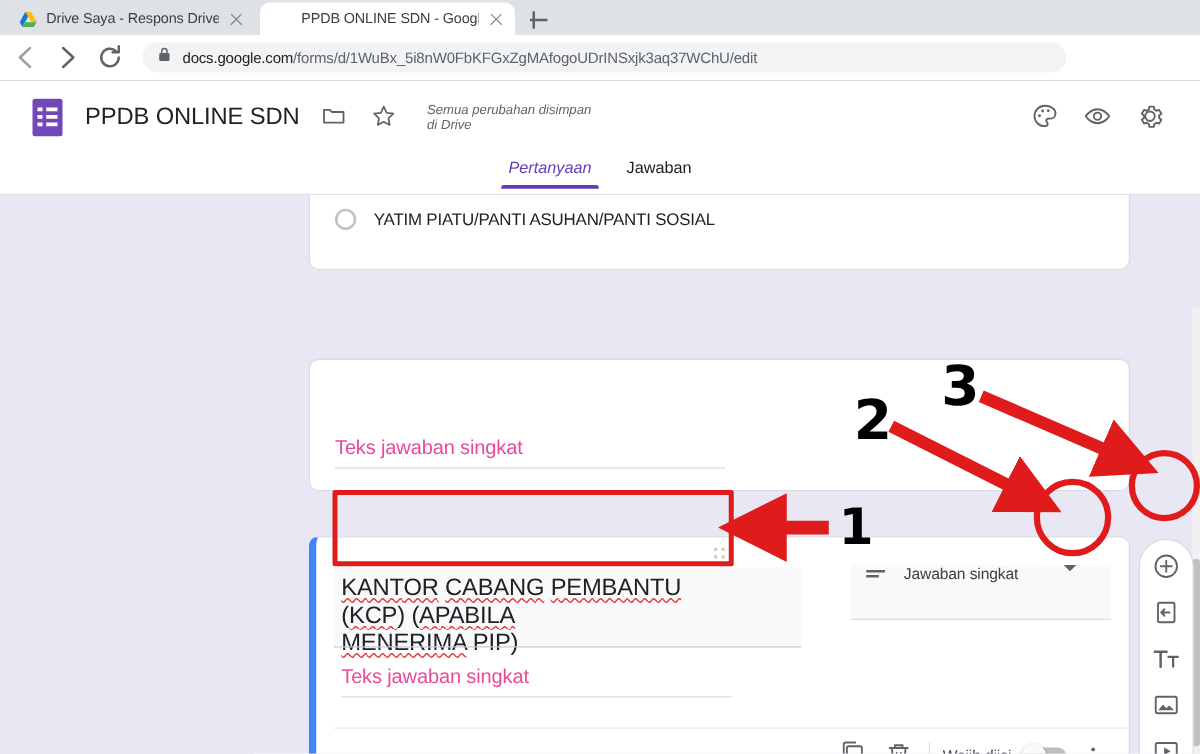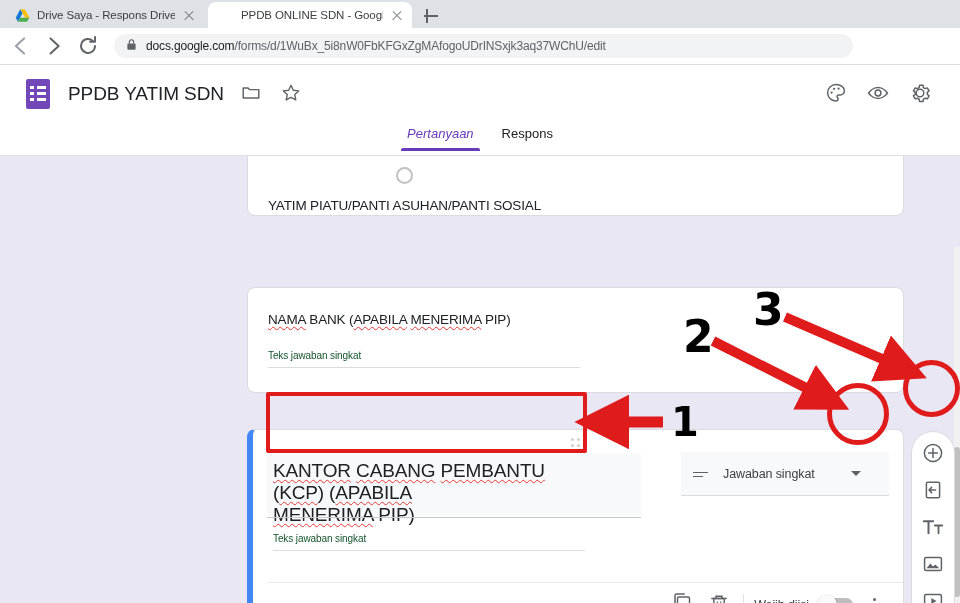--- a/index.html
+++ b/index.html
@@ -149,41 +149,41 @@
   }
   .card {
     position: absolute; background: #fff; border: 1px solid #dadce0;
     border-radius: 8px;
   }
 
   
   #card-prev { left: 247px; top: -62px; width: 657px; height: 122px; }
   .radio-row {
     position: absolute; left: 20px; top: 72px;
-    display: flex; align-items: center; gap: 14px; flex-direction: column;
+    display: flex; align-items: center; gap: 14px;
   }
   .radio-circle {
     width: 17px; height: 17px; border: 2px solid #c2c2c2;
     border-radius: 50%; flex: 0 0 17px;
   }
   .radio-label { font-size: 13.5px; color: #202124; letter-spacing: -.15px; }
 
   
   #card-bank { left: 247px; top: 131px; width: 657px; height: 106px; }
   .q-title {
     position: absolute; left: 20px; top: 24px;
     font-size: 13.5px; color: #202124; letter-spacing: -.15px;
   }
   .sq { text-decoration: underline; text-decoration-color: #e53935;
         text-decoration-style: wavy; text-decoration-thickness: 1px;
         text-underline-offset: 2px; }
   .answer-line {
     position: absolute; left: 20px; top: 62px; width: 312px;
   }
-  .answer-line .ph { font-size: 10px; color: #14532d; letter-spacing: -.1px;}
+  .answer-line .ph { font-size: 16px; color: #ec4899; letter-spacing: -.1px;}
   .answer-line .rule {
     margin-top: 6px; height: 1px; background: #dadce0;
   }
 
   
   #card-sel {
     left: 247px; top: 273px; width: 657px; height: 192px;
     border-left: 6px solid #4285f4; overflow: hidden;
   }
   .drag-dots {
@@ -201,21 +201,21 @@
     position: absolute; left: 20px; top: 30px; width: 320px;
     font-size: 19px; color: #202124; line-height: 22px; letter-spacing: -.15px;
   }
   .qt-underline {
     position: absolute; left: 14px; top: 87px; width: 374px; height: 1px;
     background: #c5c9cd;
   }
   .type-select {
     position: absolute; left: 428px; top: 22px; width: 208px; height: 44px;
     background: #f8f9fa; border-bottom: 1px solid #dadce0;
-    display: flex; align-items: center; padding: 0 8px;
+    display: flex; padding: 0 8px;
   }
   .sel-lines { width: 16px; height: 12px; position: relative; flex: 0 0 16px; margin-left: 4px;}
   .sel-lines::before, .sel-lines::after {
     content: ""; position: absolute; left: 0; height: 1.5px; background: #5f6368;
   }
   .sel-lines::before { top: 4px; width: 15px; }
   .sel-lines::after  { top: 8px; width: 10px; }
   .sel-label { margin-left: 14px; font-size: 12.5px; color: #3c4043; letter-spacing: -.1px;}
   .sel-caret {
     margin-left: auto; width: 0; height: 0; margin-right: 20px;
@@ -346,33 +346,34 @@
       </span>
       <span class="url-text"><span class="host">docs.google.com</span><span class="path">/forms/d/1WuBx_5i8nW0FbKFGxZgMAfogoUDrINSxjk3aq37WChU/edit</span></span>
     </div>
   </div>
   <div class="browser-divider"></div>
 
   <div class="app">
 
     <div class="forms-header">
       <span class="forms-logo"></span>
-      <span class="forms-title">PPDB YATIM SDN</span>
+      <span class="forms-title">PPDB ONLINE SDN</span>
 
       <span class="hdr-icon">
         <svg width="22" height="22" viewBox="0 0 24 24">
             <path d="M3.5 6.5h5.2l1.6 1.8h10.2v9.2H3.5z" fill="none" stroke="#5f6368" stroke-width="1.6" stroke-linejoin="round"></path>
           </svg>
       </span>
       <span class="hdr-icon">
         <svg width="22" height="22" viewBox="0 0 24 24">
             <path d="M12 3.6l2.55 5.4 5.85.72-4.3 4.03 1.13 5.85L12 16.8l-5.23 2.8 1.13-5.85-4.3-4.03 5.85-.72z" fill="none" stroke="#5f6368" stroke-width="1.5" stroke-linejoin="round"></path>
           </svg>
       </span>
 
+      <span class="save-note">Semua perubahan disimpan di Drive</span>
 
       <span class="hdr-right">
         <span class="hdr-icon">
           <svg width="24" height="24" viewBox="0 0 24 24">
             <path d="M12 3.6c-4.7 0-8.4 3.6-8.4 8.2 0 4.6 3.6 8.1 8.1 8.1 1.5 0 2.4-.9 2.4-2 0-.5-.2-1-.6-1.3-.3-.3-.5-.7-.5-1.1 0-.9.7-1.6 1.6-1.6h1.6c2.4 0 4.2-1.8 4.2-4.2 0-3.5-3.6-6.1-8.4-6.1z" fill="none" stroke="#5f6368" stroke-width="1.5"></path>
             <circle cx="7.6" cy="11.6" r="1.15" fill="#5f6368"></circle>
             <circle cx="10.1" cy="7.8" r="1.15" fill="#5f6368"></circle>
             <circle cx="14.6" cy="7.6" r="1.15" fill="#5f6368"></circle>
           </svg>
         </span>
@@ -386,35 +387,34 @@
           <svg width="24" height="24" viewBox="0 0 24 24">
             <path d="M12 8.2A3.8 3.8 0 1 0 12 15.8 3.8 3.8 0 0 0 12 8.2z" fill="none" stroke="#5f6368" stroke-width="1.5"></path>
             <path d="M19.3 13.4l1.8 1.4-1.8 3.1-2.2-.7a7.3 7.3 0 0 1-1.7 1l-.3 2.3h-3.6l-.35-2.3a7.3 7.3 0 0 1-1.7-1l-2.2.7-1.8-3.1 1.8-1.4a7.4 7.4 0 0 1 0-2l-1.8-1.4 1.8-3.1 2.2.7a7.3 7.3 0 0 1 1.7-1l.35-2.3h3.6l.3 2.3c.6.25 1.2.6 1.7 1l2.2-.7 1.8 3.1-1.8 1.4a7.4 7.4 0 0 1 0 2z" fill="none" stroke="#5f6368" stroke-width="1.5" stroke-linejoin="round"></path>
           </svg>
         </span>
       </span>
     </div>
 
     <div class="tabs-row">
       <div class="ftab sel">Pertanyaan</div>
-      <div class="ftab unsel">Respons</div>
+      <div class="ftab unsel">Jawaban</div>
     </div>
     <div class="tabs-underline"></div>
 
     <div class="canvas">
 
       <div class="card" id="card-prev">
         <div class="radio-row">
           <span class="radio-circle"></span>
           <span class="radio-label">YATIM PIATU/PANTI ASUHAN/PANTI SOSIAL</span>
         </div>
       </div>
 
       <div class="card" id="card-bank">
-        <div class="q-title"><span class="sq">NAMA</span> BANK (<span class="sq">APABILA</span> <span class="sq">MENERIMA</span> PIP)</div>
         <div class="answer-line">
           <div class="ph">Teks jawaban singkat</div>
           <div class="rule"></div>
         </div>
       </div>
 
       <div class="card" id="card-sel">
 
         <div class="drag-dots">
           <i></i>

